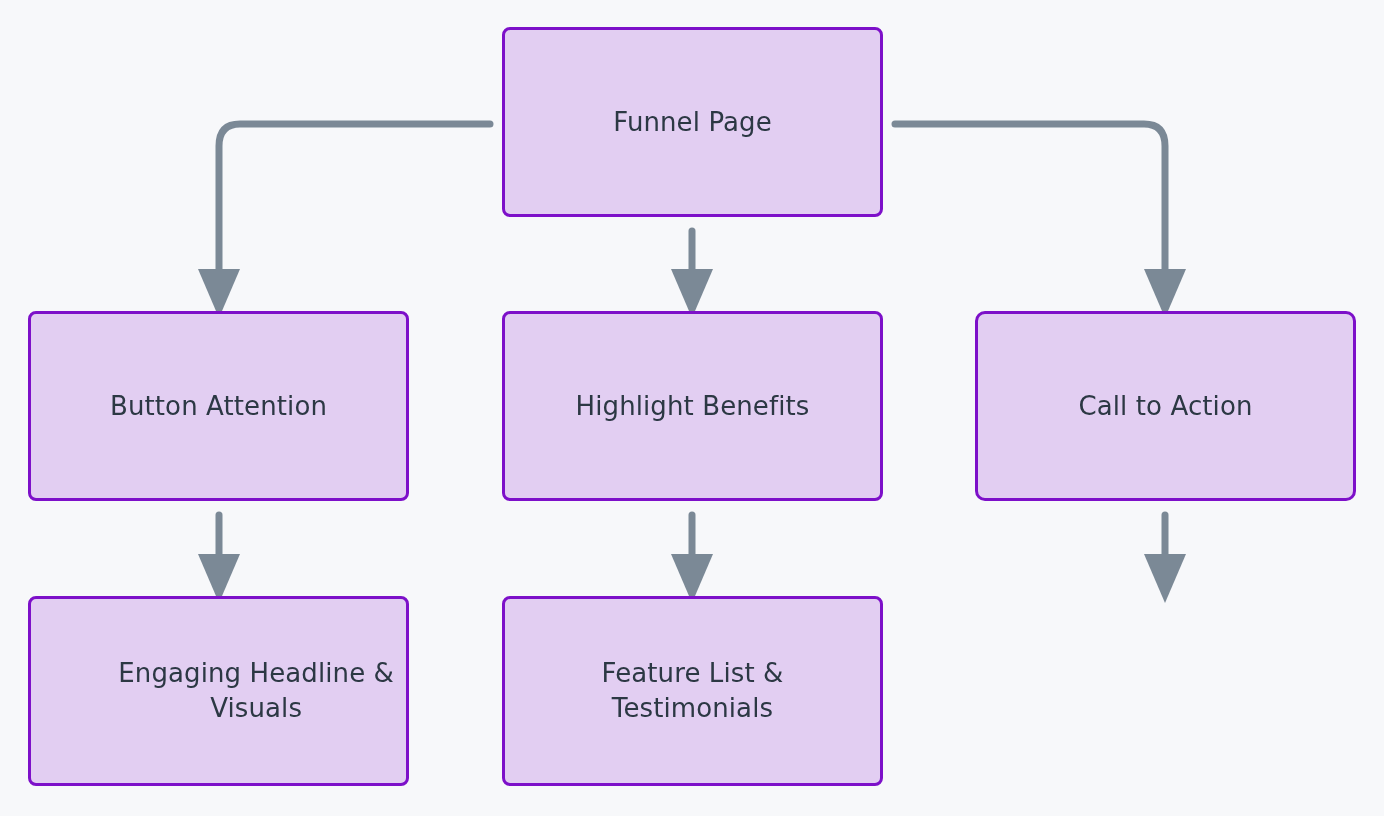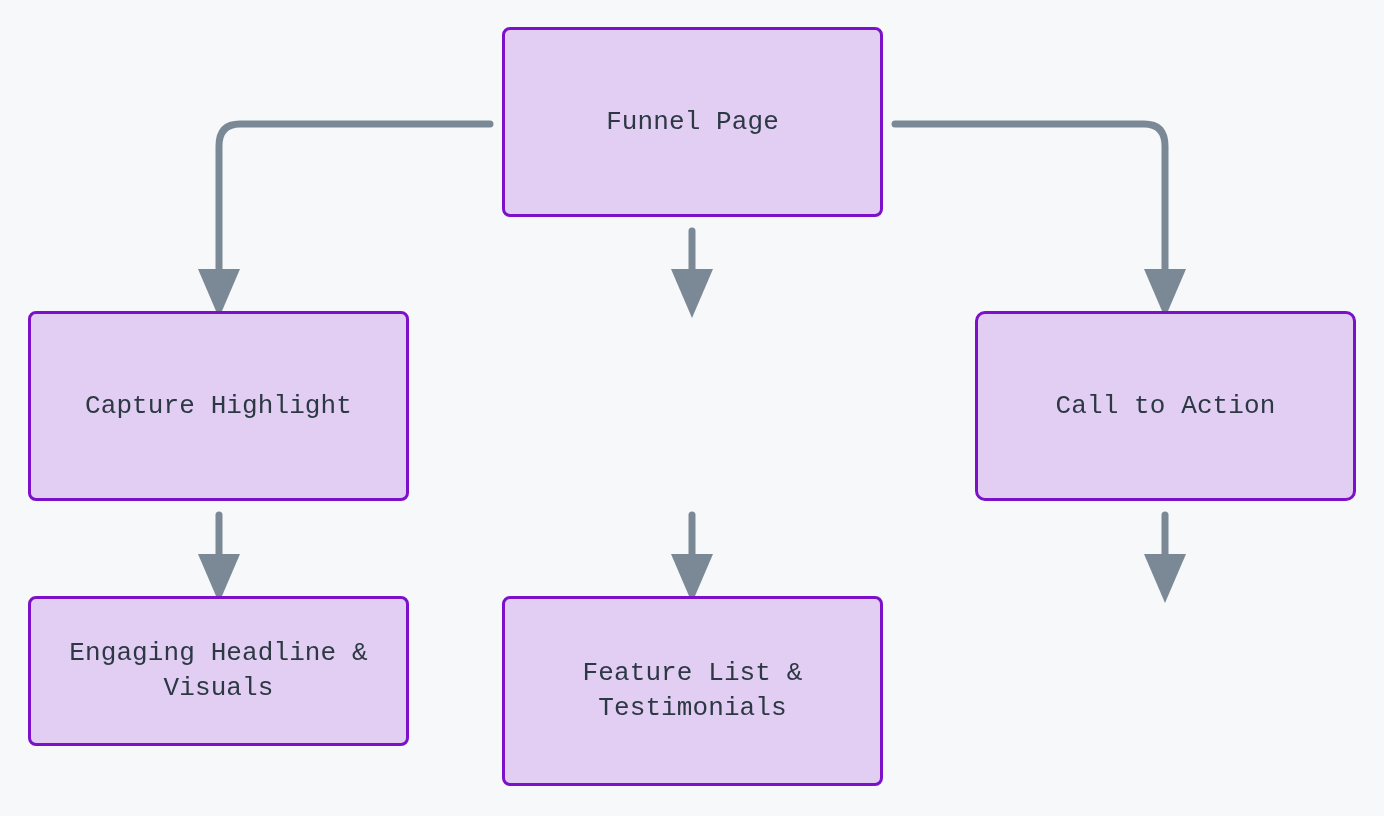--- a/index.html
+++ b/index.html
@@ -39,30 +39,29 @@
     text-align: center;
   }
   .node-label {
     color: #2c3844;
     font-size: 26px;
     line-height: 1.33;
     letter-spacing: 0.1px;
     font-weight: 400;
     padding: 0 12px;
     white-space: pre-line;
-    font-family: Liberation Mono, monospace;
   }
   
   #node-funnel-page { left: 502px; top: 27px;  width: 381px; height: 190px; }
   
   #node-capture-attention { left: 28px;   top: 311px; width: 381px; height: 190px; }
   #node-highlight-benefits { left: 502px; top: 311px; width: 381px; height: 190px; }
   #node-call-to-action    { left: 975px;  top: 311px; width: 381px; height: 190px; border-radius: 10px; }
   
-  #node-engaging-headline-visuals { left: 28px;  top: 596px; width: 381px; height: 150px; }
+  #node-engaging-headline-visuals { left: 28px;  top: 596px; width: 381px; height: 190px; justify-content: flex-end; }
   #node-feature-list-testimonials { left: 502px; top: 596px; width: 381px; height: 190px; }
   #node-clear-instructions-contrasting-button { left: 975px; top: 596px; width: 381px; height: 190px; }
 </style>
 </head>
 <body>
 
 <div id="flowchart-canvas">
 
   <svg id="edge-layer" viewBox="0 0 1384 816" width="1384" height="816" xmlns="http://www.w3.org/2000/svg">
     <defs>
@@ -82,23 +81,26 @@
     <path d="M 692,515 L 692,561" fill="none" stroke="#7b8996" stroke-width="7" stroke-linecap="round" marker-end="url(#arrowhead)"></path>
 
     <path d="M 1165,515 L 1165,561" fill="none" stroke="#7b8996" stroke-width="7" stroke-linecap="round" marker-end="url(#arrowhead)"></path>
   </svg>
 
   <div class="node" id="node-funnel-page">
     <span class="node-label">Funnel Page</span>
   </div>
 
   <div class="node" id="node-capture-attention">
-    <span class="node-label">Capture Highlight</span>
+    <span class="node-label">Button Attention</span>
   </div>
 
+  <div class="node" id="node-highlight-benefits">
+    <span class="node-label">Highlight Benefits</span>
+  </div>
 
   <div class="node" id="node-call-to-action">
     <span class="node-label">Call to Action</span>
   </div>
 
   <div class="node" id="node-engaging-headline-visuals">
     <span class="node-label">Engaging Headline &amp;
 Visuals</span>
   </div>
 

